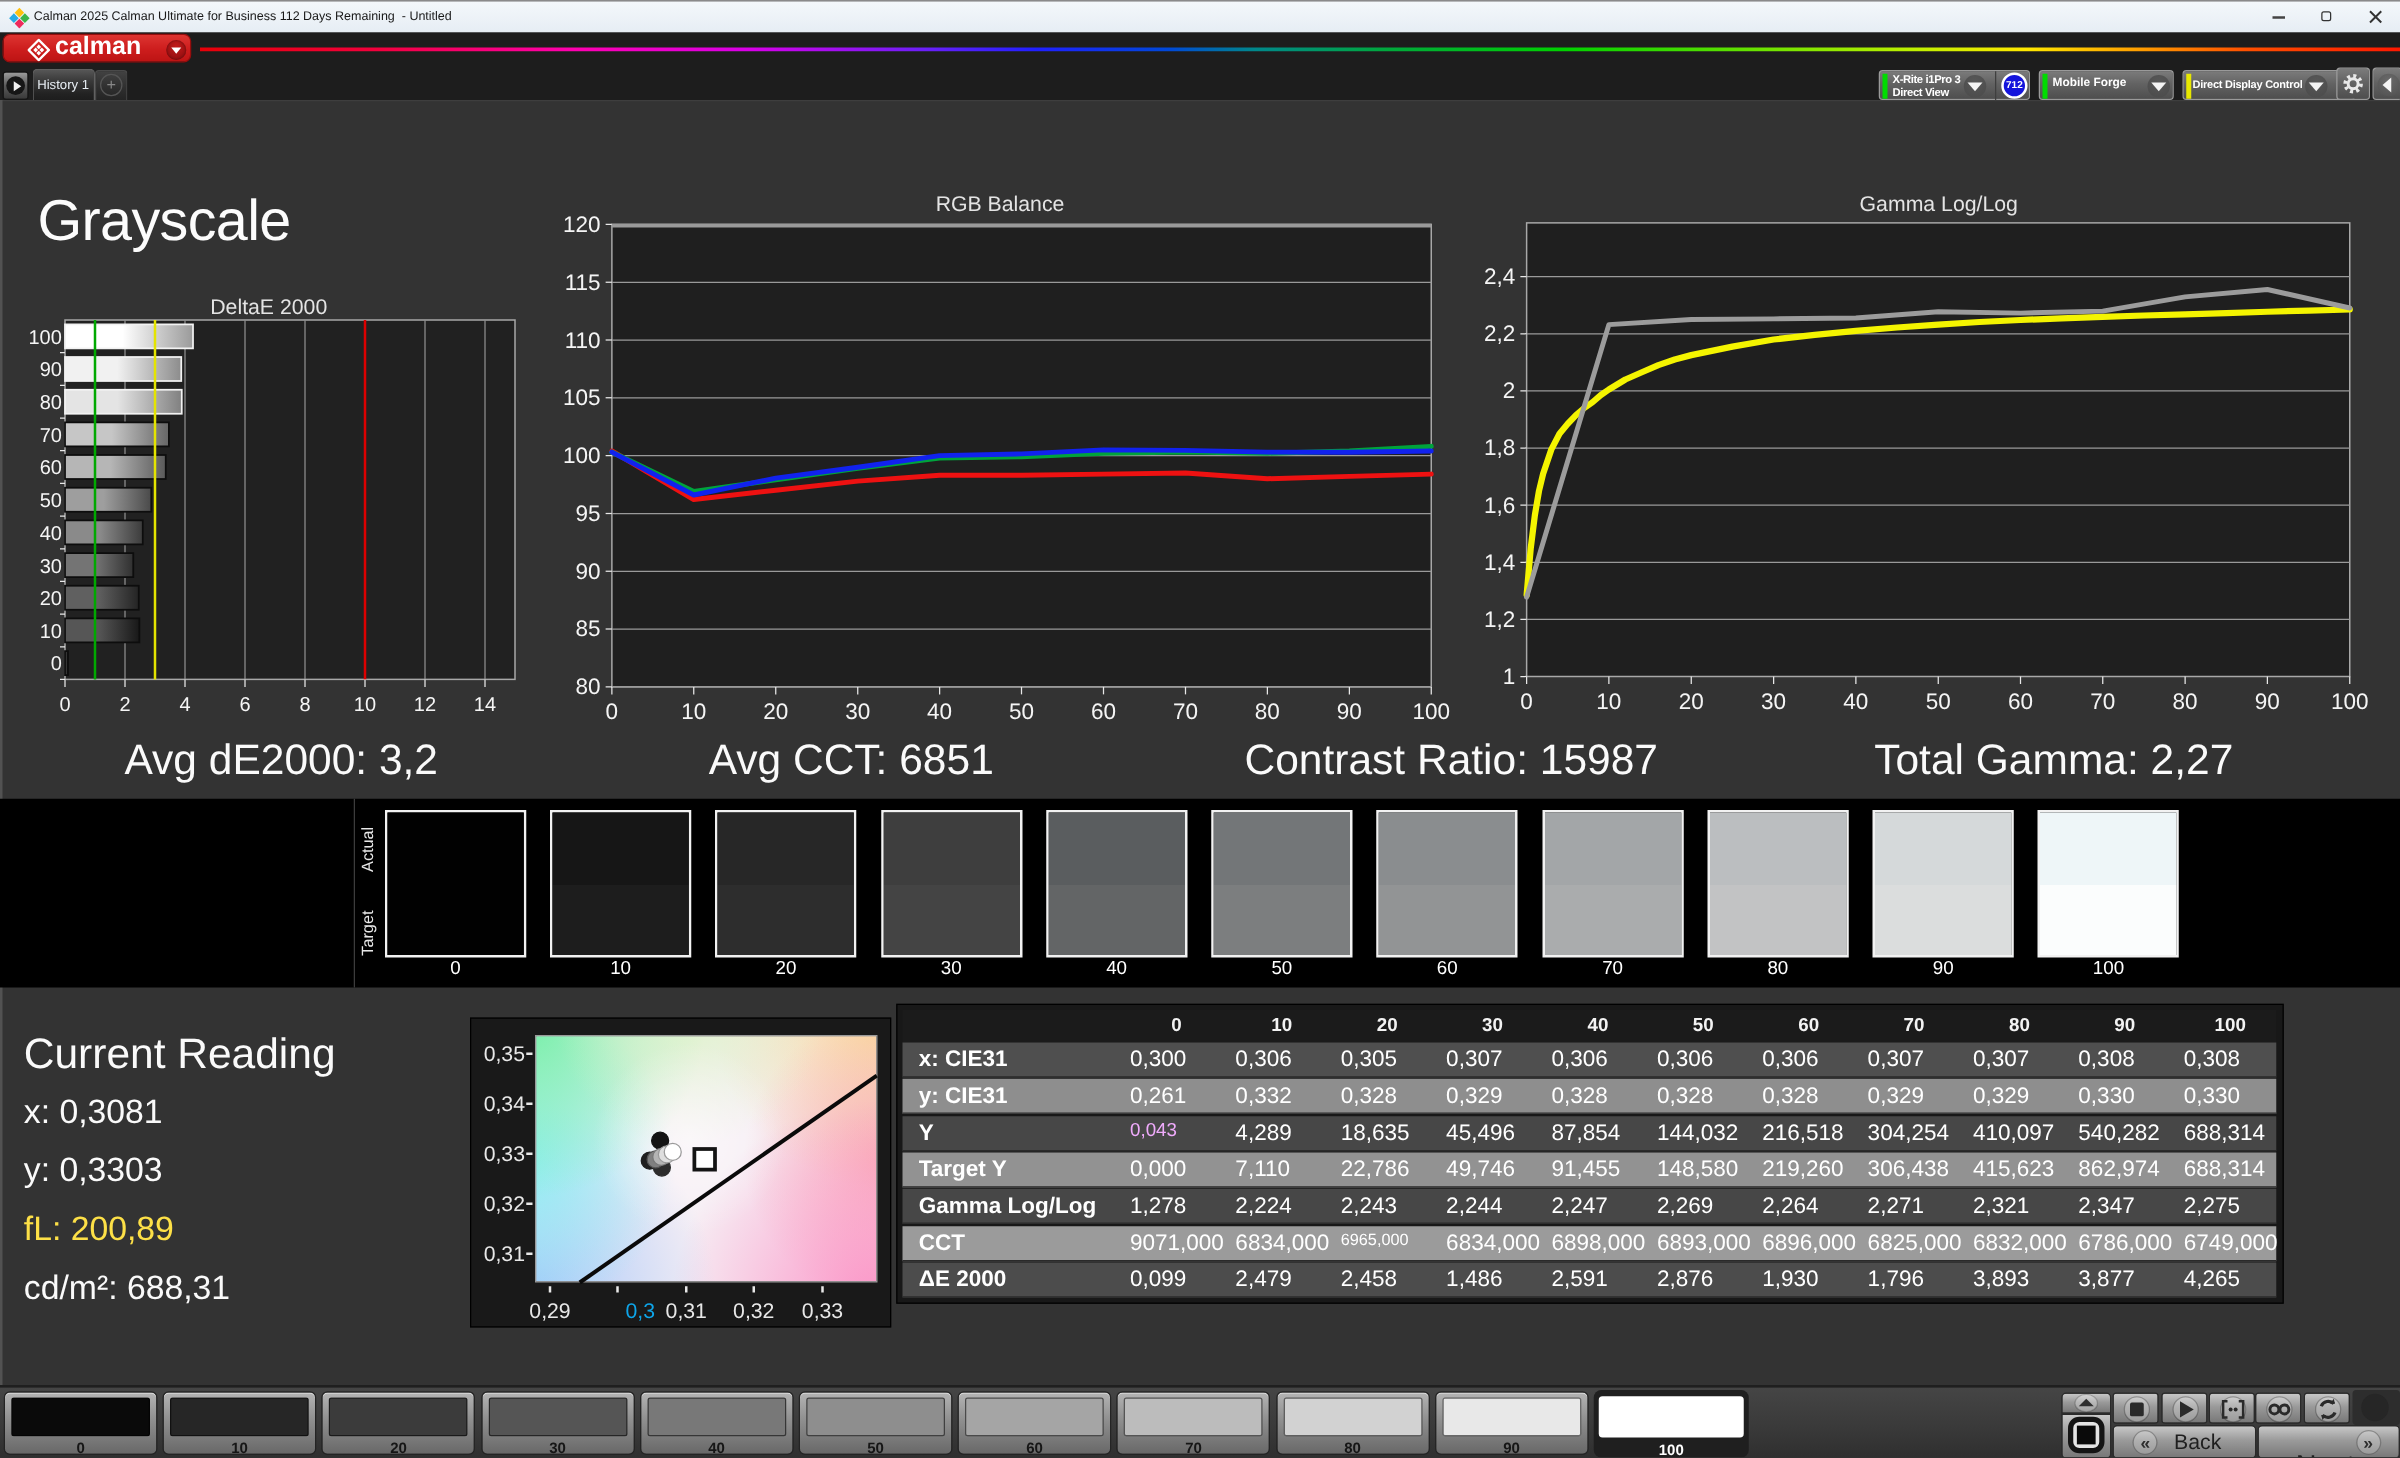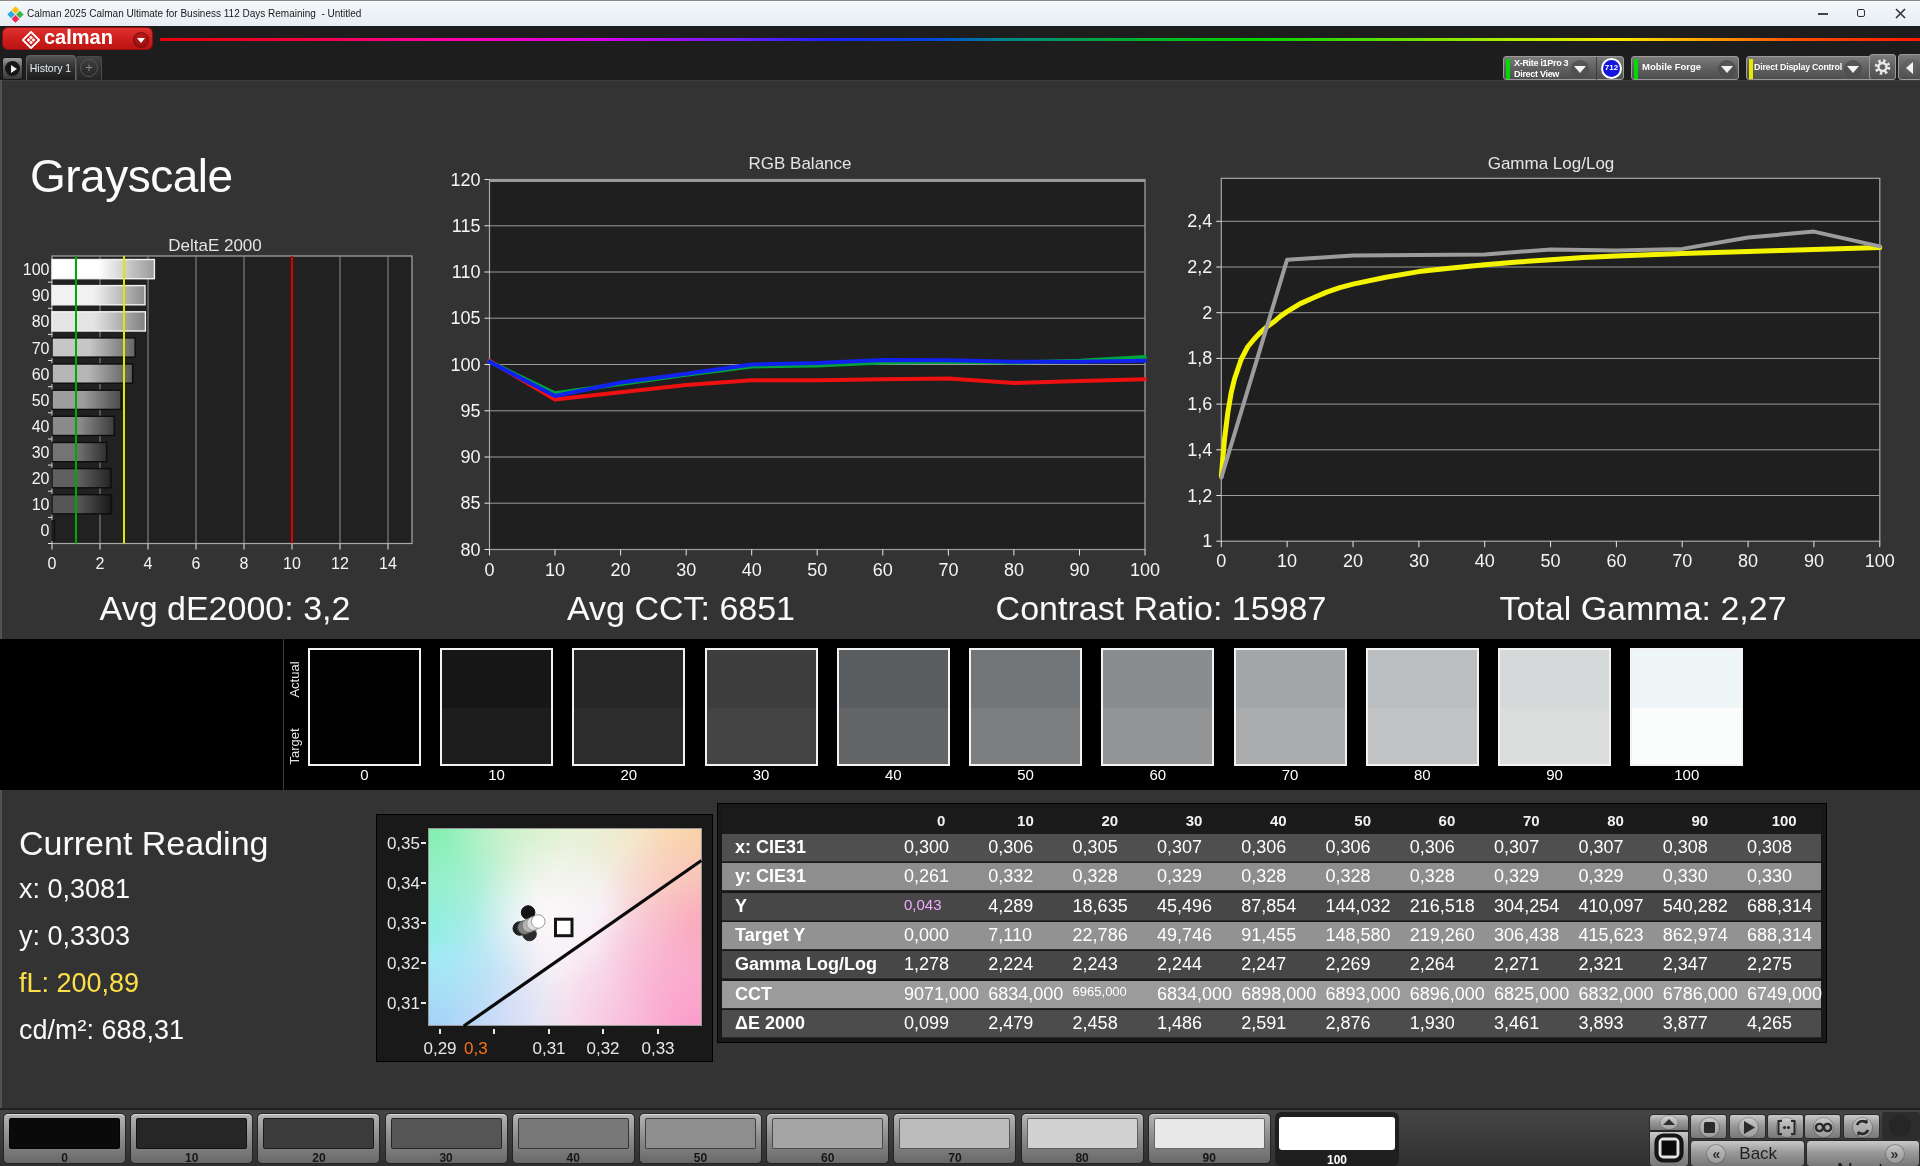--- a/index.html
+++ b/index.html
@@ -395,21 +395,21 @@
     <div style="position:absolute;left:378px;top:874px;width:42px;text-align:right;font-size:17px;color:#e8e8e8">0,34</div>
     <div style="position:absolute;left:421px;top:882px;width:5px;height:2px;background:#e8e8e8"></div>
     <div style="position:absolute;left:378px;top:914px;width:42px;text-align:right;font-size:17px;color:#e8e8e8">0,33</div>
     <div style="position:absolute;left:421px;top:922px;width:5px;height:2px;background:#e8e8e8"></div>
     <div style="position:absolute;left:378px;top:954px;width:42px;text-align:right;font-size:17px;color:#e8e8e8">0,32</div>
     <div style="position:absolute;left:421px;top:962px;width:5px;height:2px;background:#e8e8e8"></div>
     <div style="position:absolute;left:378px;top:994px;width:42px;text-align:right;font-size:17px;color:#e8e8e8">0,31</div>
     <div style="position:absolute;left:421px;top:1002px;width:5px;height:2px;background:#e8e8e8"></div>
     <div style="position:absolute;left:410px;top:1039px;width:60px;text-align:center;font-size:17px;color:#e8e8e8">0,29</div>
     <div style="position:absolute;left:439px;top:1029px;width:2px;height:5px;background:#e8e8e8"></div>
-    <div style="position:absolute;left:464px;top:1039px;width:60px;text-align:left;font-size:17px;color:#f97316">0,3</div>
+    <div style="position:absolute;left:464px;top:1039px;width:60px;text-align:right;font-size:17px;color:#0ea5e9">0,3</div>
     <div style="position:absolute;left:493px;top:1029px;width:2px;height:5px;background:#e8e8e8"></div>
     <div style="position:absolute;left:519px;top:1039px;width:60px;text-align:center;font-size:17px;color:#e8e8e8">0,31</div>
     <div style="position:absolute;left:548px;top:1029px;width:2px;height:5px;background:#e8e8e8"></div>
     <div style="position:absolute;left:573px;top:1039px;width:60px;text-align:center;font-size:17px;color:#e8e8e8">0,32</div>
     <div style="position:absolute;left:602px;top:1029px;width:2px;height:5px;background:#e8e8e8"></div>
     <div style="position:absolute;left:628px;top:1039px;width:60px;text-align:center;font-size:17px;color:#e8e8e8">0,33</div>
     <div style="position:absolute;left:657px;top:1029px;width:2px;height:5px;background:#e8e8e8"></div>
     <div style="position:absolute;left:717px;top:803px;width:1110px;height:240px;background:#181818;border:1px solid #000">
       <div style="position:absolute;left:4px;top:4px;width:1099px;height:26px;background:#1b1b1b">
         <div style="position:absolute;left:182.0px;top:4px;width:74.3px;text-align:center;font-size:15px;font-weight:bold;color:#f2f2f2">0</div>
@@ -510,21 +510,21 @@
       </div>
       <div style="position:absolute;left:4px;top:205.8px;width:1099px;height:28.0px;background:#4c4c4c;border-bottom:1.3px solid #2a2a2a">
         <div style="position:absolute;left:13px;top:3px;font-size:18px;font-weight:bold;color:#fff;white-space:nowrap">ΔE 2000</div>
         <div style="position:absolute;left:182.0px;top:3px;font-size:18px;color:#fff;white-space:nowrap">0,099</div>
         <div style="position:absolute;left:266.3px;top:3px;font-size:18px;color:#fff;white-space:nowrap">2,479</div>
         <div style="position:absolute;left:350.6px;top:3px;font-size:18px;color:#fff;white-space:nowrap">2,458</div>
         <div style="position:absolute;left:434.9px;top:3px;font-size:18px;color:#fff;white-space:nowrap">1,486</div>
         <div style="position:absolute;left:519.2px;top:3px;font-size:18px;color:#fff;white-space:nowrap">2,591</div>
         <div style="position:absolute;left:603.5px;top:3px;font-size:18px;color:#fff;white-space:nowrap">2,876</div>
         <div style="position:absolute;left:687.8px;top:3px;font-size:18px;color:#fff;white-space:nowrap">1,930</div>
-        <div style="position:absolute;left:772.1px;top:3px;font-size:18px;color:#fff;white-space:nowrap">3,461</div>
+        <div style="position:absolute;left:772.1px;top:3px;font-size:18px;color:#fff;white-space:nowrap">1,796</div>
         <div style="position:absolute;left:856.4px;top:3px;font-size:18px;color:#fff;white-space:nowrap">3,893</div>
         <div style="position:absolute;left:940.7px;top:3px;font-size:18px;color:#fff;white-space:nowrap">3,877</div>
         <div style="position:absolute;left:1025.0px;top:3px;font-size:18px;color:#fff;white-space:nowrap">4,265</div>
       </div>
     </div>
     <div style="position:absolute;left:0;top:1108px;width:1920px;height:58px;background:linear-gradient(180deg,#454545,#3a3a3a 55%,#2f2f2f);border-top:2px solid #1f1f1f;overflow:hidden">
       <div style="position:absolute;left:3.0px;top:3px;width:123px;height:51px;background:linear-gradient(180deg,#b4b4b4,#8f8f8f 45%,#686868);border-radius:5px;border:1px solid #242424;box-shadow:inset 0 1px 0 rgba(255,255,255,0.5)">
         <div style="position:absolute;left:5px;top:4px;width:111px;height:31px;background:#0a0a0a;border:1px solid rgba(0,0,0,0.55);border-radius:2px"></div>
         <div style="position:absolute;left:0;top:37px;width:121px;text-align:center;font-size:12px;font-weight:bold;color:#161616">0</div>
       </div>

